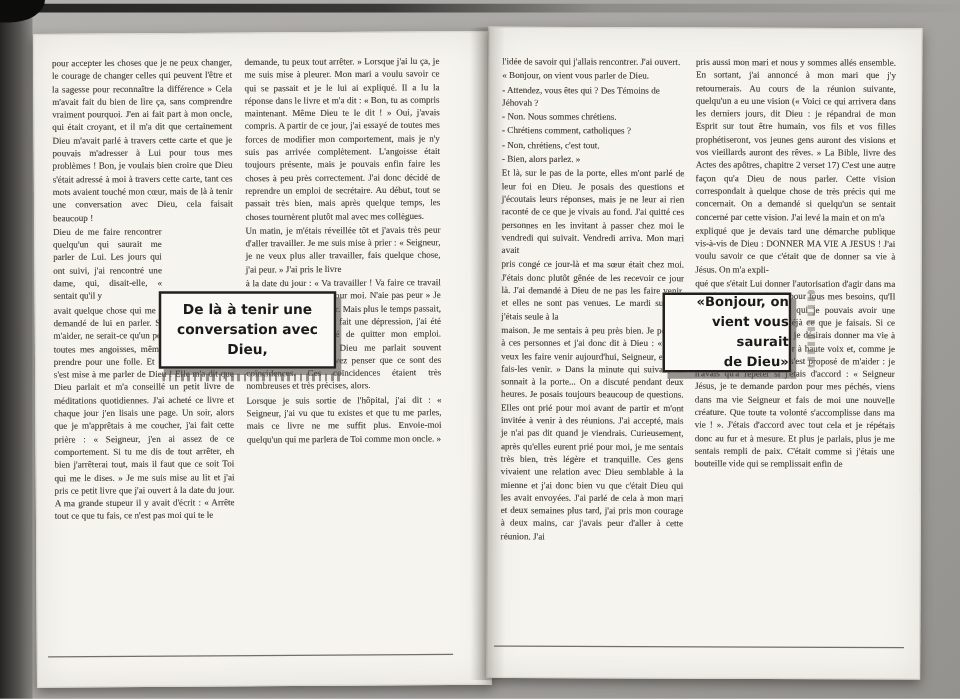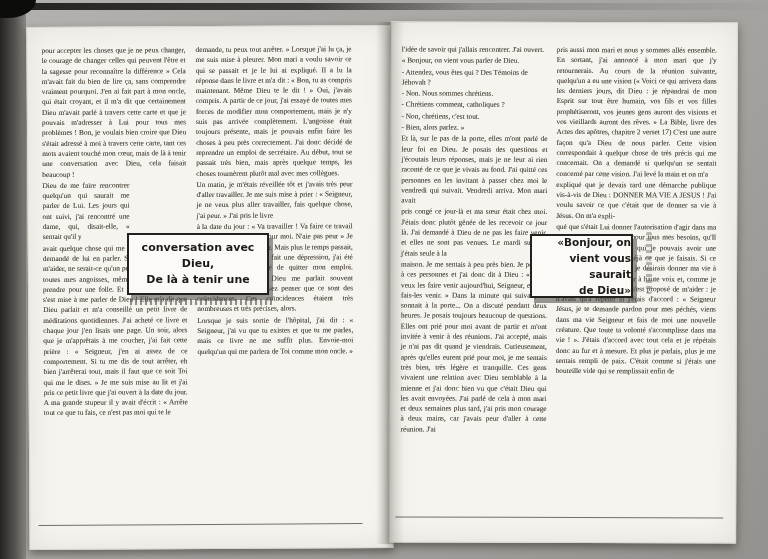--- a/index.html
+++ b/index.html
@@ -98,22 +98,22 @@
       <p>pris aussi mon mari et nous y sommes allés ensemble. En sortant, j'ai annoncé à mon mari que j'y retournerais. Au cours de la réunion suivante, quelqu'un a eu une vision (« Voici ce qui arrivera dans les derniers jours, dit Dieu : je répandrai de mon Esprit sur tout être humain, vos fils et vos filles prophétiseront, vos jeunes gens auront des visions et vos vieillards auront des rêves. » La Bible, livre des Actes des apôtres, chapitre 2 verset 17) C'est une autre façon qu'a Dieu de nous parler. Cette vision correspondait à quelque chose de très précis qui me concernait. On a demandé si quelqu'un se sentait concerné par cette vision. J'ai levé la main et on m'a</p>
       <p class="n4">expliqué que je devais tard une démarche publique vis-à-vis de Dieu : DONNER MA VIE A JESUS ! J'ai voulu savoir ce que c'était que de donner sa vie à Jésus. On m'a expli-</p>
       <p>qué que s'était Lui donner l'autorisation d'agir dans ma vie, de m'adresser à Lui pour tous mes besoins, qu'Il était le bon berger avec qui je pouvais avoir une relation vivante. C'était déjà ce que je faisais. Si ce n'était que cela, alors oui, je désirais donner ma vie à Jésus ! On m'a dit de prier à haute voix et, comme je ne l'avais jamais fait, on s'est proposé de m'aider : je n'avais qu'à répéter si j'étais d'accord : « Seigneur Jésus, je te demande pardon pour mes péchés, viens dans ma vie Seigneur et fais de moi une nouvelle créature. Que toute ta volonté s'accomplisse dans ma vie ! ». J'étais d'accord avec tout cela et je répétais donc au fur et à mesure. Et plus je parlais, plus je me sentais rempli de paix. C'était comme si j'étais une bouteille vide qui se remplissait enfin de</p>
     </div>
     <div class="bottom-rule" id="rule-right"></div>
   </div>
 
   <div class="gutter-shadow"></div>
 
   <div class="callout" id="callout-left">
+    <div>De là à tenir une</div>
     <div>conversation avec Dieu,</div>
-    <div>De là à tenir une</div>
   </div>
   <div class="hatch"></div>
 
   <div class="callout" id="callout-right">
     <div>«Bonjour, on</div>
     <div>vient vous saurait</div>
     <div>de Dieu»</div>
   </div>
   <div class="v-caption"></div>
 

